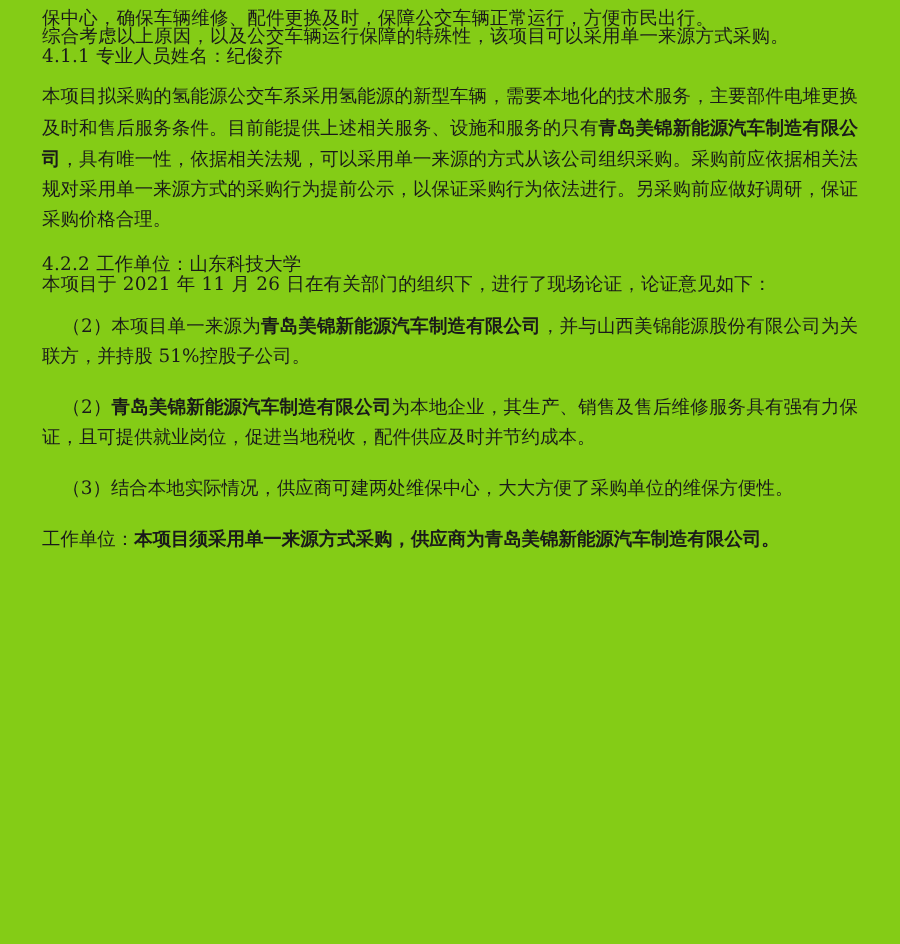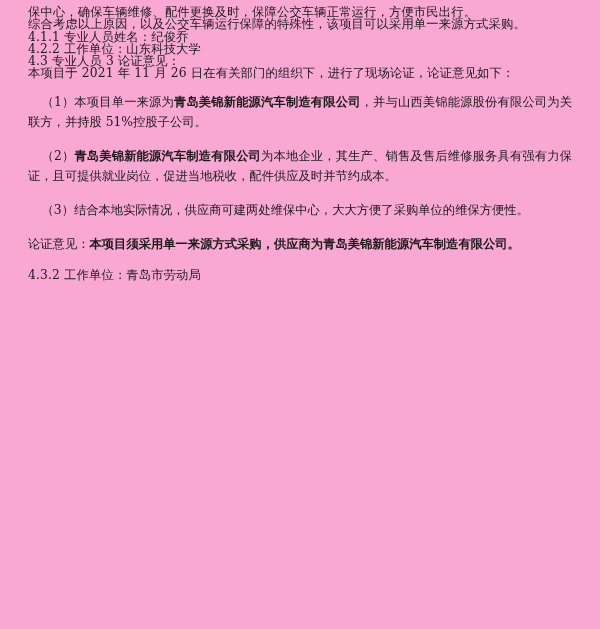--- a/index.html
+++ b/index.html
@@ -13,21 +13,21 @@
     overflow: hidden;
     font-family: "DejaVu Serif", "Liberation Serif", serif;
     color: #1a1a1a;
   }
   .page {
     position: relative;
     width: 600px;
     height: 629px;
     box-sizing: border-box;
     padding: 6px 28px 0 28px;
-    background: #f9a8d4;
+    background: #84cc16;
   }
   .doc-body {
     font-size: 12.3px;
     line-height: 1.0;
   }
   p.para {
     margin: 0 0 0 0;
     padding: 0;
     text-align: justify;
     text-justify: inter-ideograph;
@@ -58,33 +58,32 @@
   <div class="doc-body">
 
     <p class="para blk">保中心，确保车辆维修、配件更换及时，保障公交车辆正常运行，方便市民出行。</p>
 
     <p class="para blk">综合考虑以上原因，以及公交车辆运行保障的特殊性，该项目可以采用单一来源方式采购。</p>
 
     <p class="para blk">4.1.1 专业人员姓名：纪俊乔</p>
 
 
 
+    <p class="para-multi blk"><span>本项目拟采购的氢能源公交车系采用氢能源的新型车辆，需要本地化的技术服务，主要部件电堆更换及时和售后服务条件。目前能提供上述相关服务、设施和服务的只有</span><span class="hl">青岛美锦新能源汽车制造有限公司</span><span>，具有唯一性，依据相关法规，可以采用单一来源的方式从该公司组织采购。采购前应依据相关法规对采用单一来源方式的采购行为提前公示，以保证采购行为依法进行。另采购前应做好调研，保证采购价格合理。</span></p>
 
 
     <p class="para blk">4.2.2 工作单位：山东科技大学</p>
 
-    <p class="para blk">4.3 专业人员 3 论证意见：</p>
 
     <p class="para blk">本项目于 2021 年 11 月 26 日在有关部门的组织下，进行了现场论证，论证意见如下：</p>
 
-    <p class="listpara blk"><span>（1）本项目单一来源为</span><span class="hl">青岛美锦新能源汽车制造有限公司</span><span>，并与山西美锦能源股份有限公司为关联方，并持股 51%控股子公司。</span></p>
+    <p class="listpara blk"><span>（2）本项目单一来源为</span><span class="hl">青岛美锦新能源汽车制造有限公司</span><span>，并与山西美锦能源股份有限公司为关联方，并持股 51%控股子公司。</span></p>
 
     <p class="listpara blk"><span>（2）</span><span class="hl">青岛美锦新能源汽车制造有限公司</span><span>为本地企业，其生产、销售及售后维修服务具有强有力保证，且可提供就业岗位，促进当地税收，配件供应及时并节约成本。</span></p>
 
     <p class="listpara blk"><span>（3）结合本地实际情况，供应商可建两处维保中心，大大方便了采购单位的维保方便性。</span></p>
 
-    <p class="para-multi blk"><span>论证意见：</span><span class="hl">本项目须采用单一来源方式采购，供应商为青岛美锦新能源汽车制造有限公司。</span></p>
+    <p class="para-multi blk"><span>工作单位：</span><span class="hl">本项目须采用单一来源方式采购，供应商为青岛美锦新能源汽车制造有限公司。</span></p>
 
 
-    <p class="para">4.3.2 工作单位：青岛市劳动局</p>
 
   </div>
 </div>
 
 </body></html>

